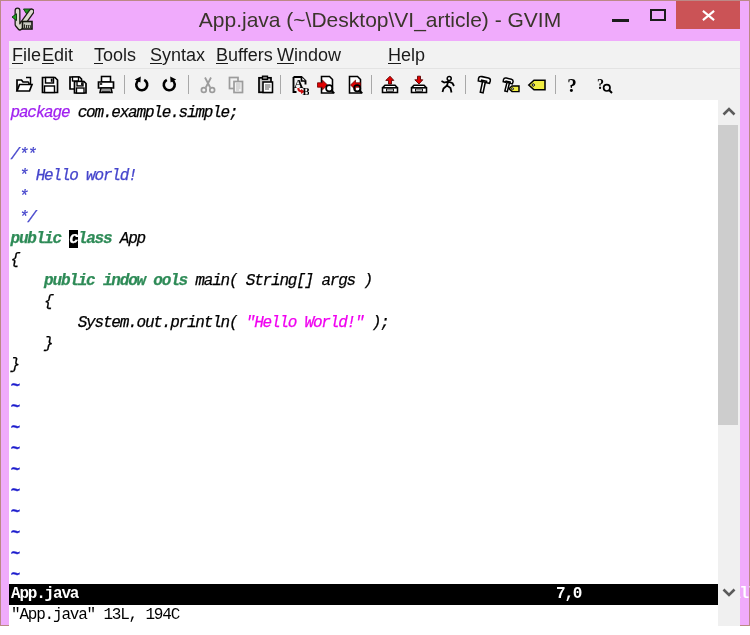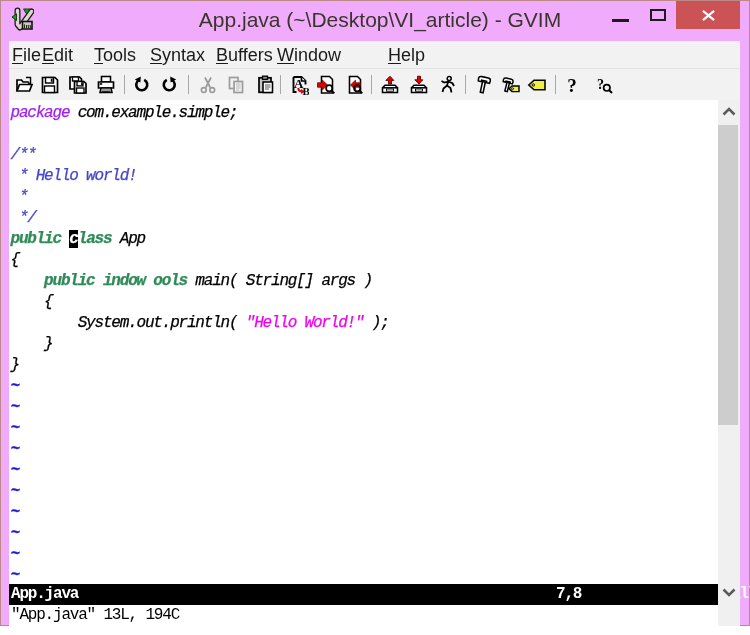--- a/index.html
+++ b/index.html
@@ -209,21 +209,21 @@
 ~
 ~
 ~
 ~
 ~
 ~
 ~</span></pre>
     </div>
     <div id="statusbar">
       <pre class="sbt" style="left:2px">App.java</pre>
-      <pre class="sbt" style="left:547px">7,8</pre>
+      <pre class="sbt" style="left:547px">7,0</pre>
       <pre class="sbt" style="left:722px">All</pre>
     </div>
     <div id="cmdline">
         <pre>"App.java" 13L, 194C</pre>
       </div>
     <div id="scrollcol">
       <div id="sthumb"></div>
       <svg class="chev" style="top:7px" width="14" height="9" viewBox="0 0 14 9">
           <path d="M1.5 7.5 L7 2 L12.5 7.5" stroke="#5b5b5b" stroke-width="2.6" fill="none"></path>
         </svg>

